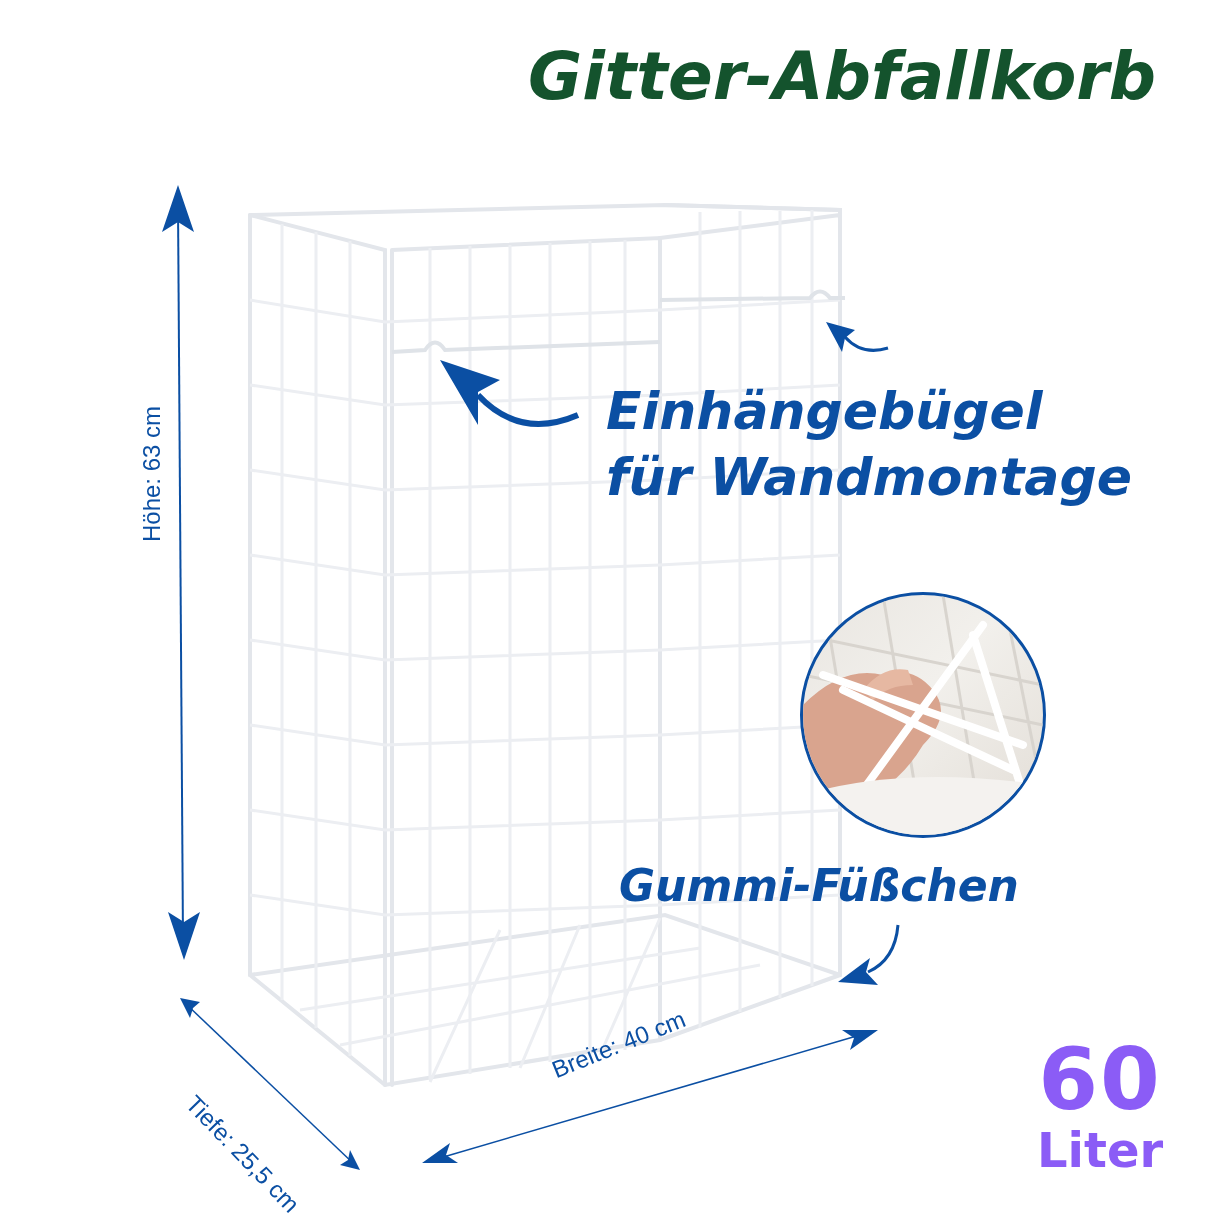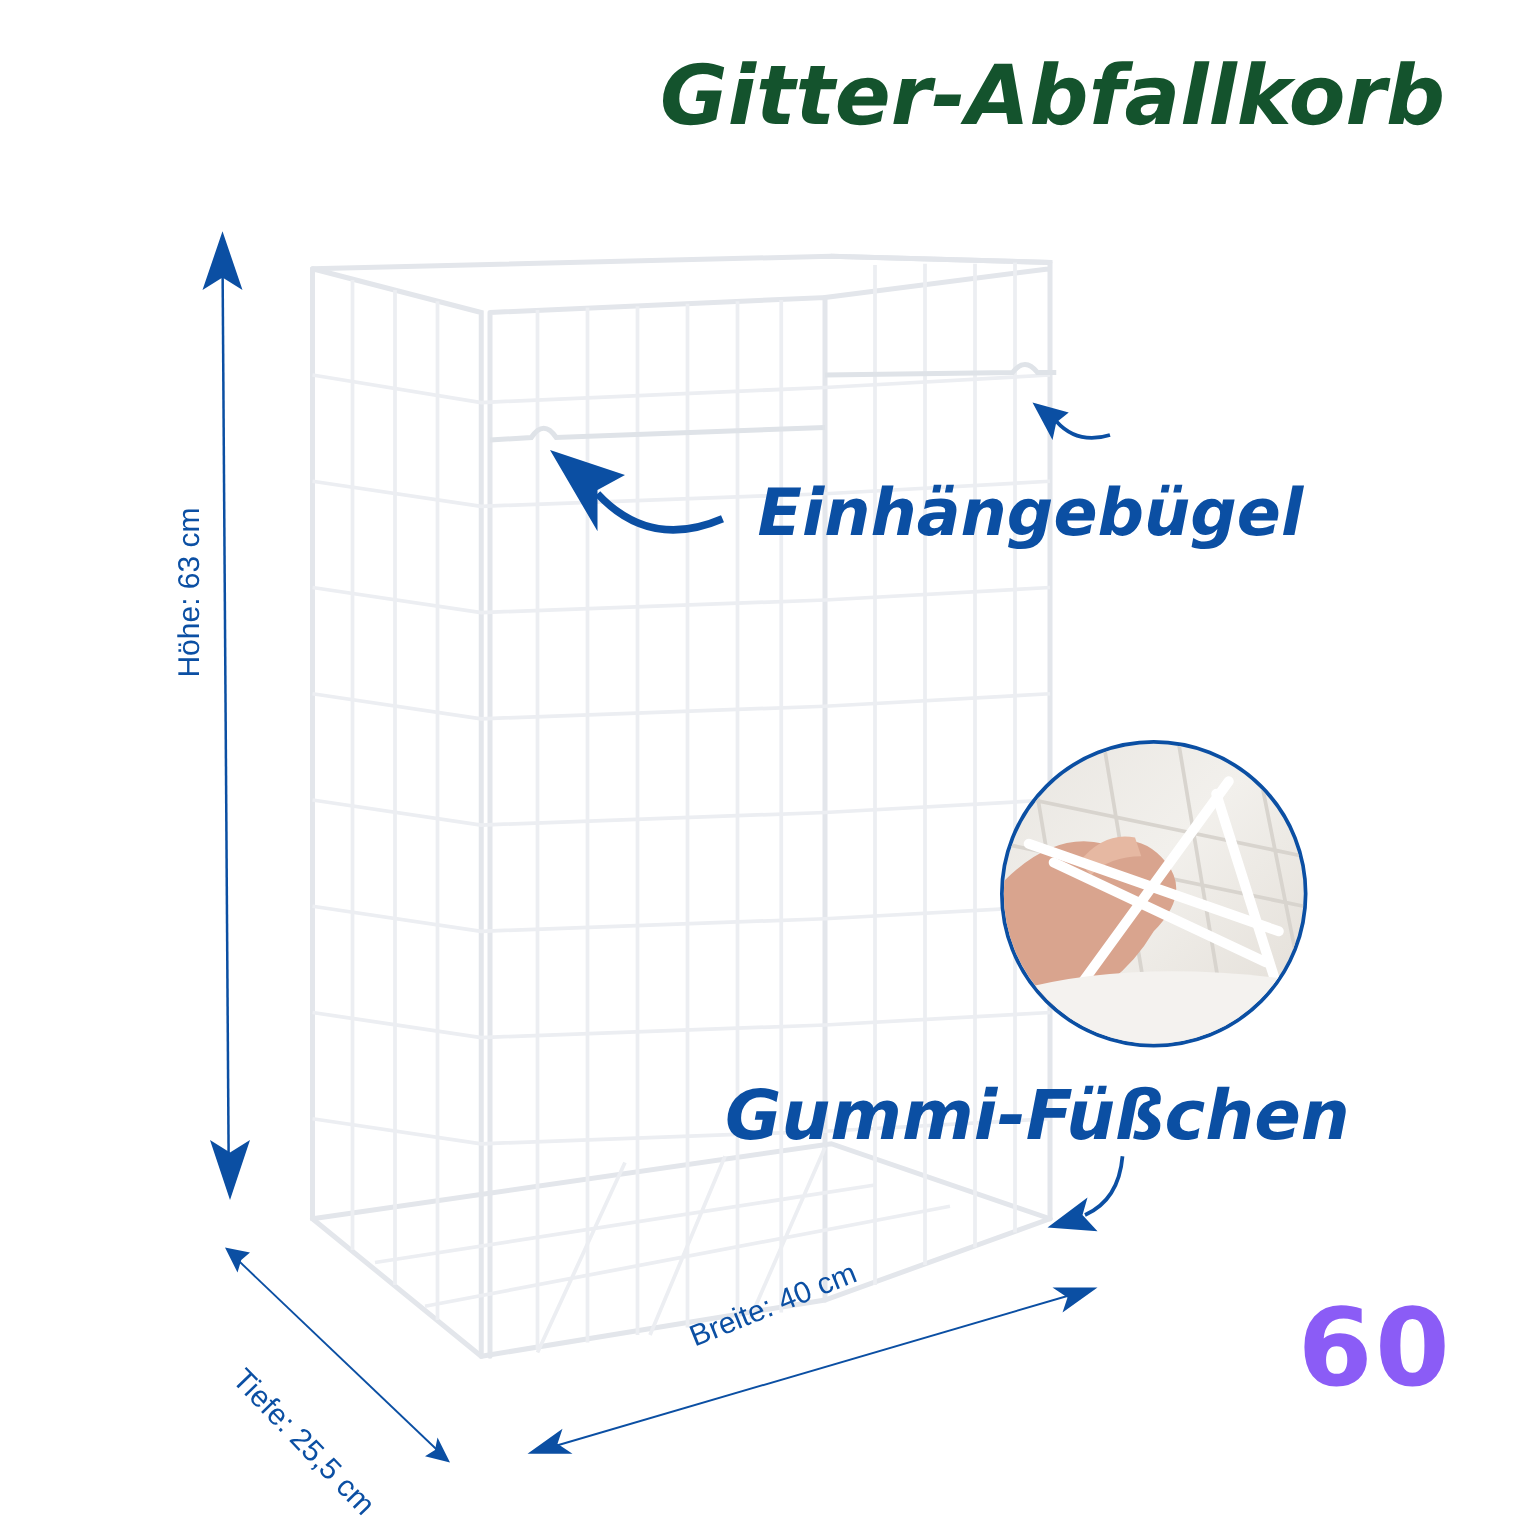--- a/index.html
+++ b/index.html
@@ -4,21 +4,21 @@
 <style>
   html, body { margin: 0; padding: 0; background: #ffffff; }
   body { width: 1214px; height: 1214px; position: relative; overflow: hidden;
          font-family: "DejaVu Sans", sans-serif; }
   .title { position: absolute; left: 528px; top: 38px; font-size: 66px; font-weight: bold;
            font-style: italic; color: #14532d; letter-spacing: 0px; white-space: nowrap;
            font-family: "DejaVu Sans", sans-serif; }
   .callout { position: absolute; font-weight: bold; font-style: italic; color: #0b4fa3;
              white-space: nowrap; font-family: "DejaVu Sans", sans-serif; }
   .c1 { left: 606px; top: 378px; font-size: 52px; line-height: 66px; }
-  .c2 { left: 580px; top: 860px; font-size: 55px; }
+  .c2 { left: 619px; top: 860px; font-size: 44px; }
   .dim { position: absolute; color: #0b4fa3; font-size: 24px; white-space: nowrap;
          font-family: "Liberation Sans", sans-serif; }
   .hoehe { left: 52px; top: 460px; transform-origin: center; transform: rotate(-90deg);
            width: 200px; text-align: center; }
   .tiefe { left: 200px; top: 1090px; transform: rotate(46deg); transform-origin: left top; }
   .breite { left: 548px; top: 1058px; transform: rotate(-22deg); transform-origin: left top; }
   .liters { position: absolute; left: 1010px; top: 1036px; width: 180px; text-align: center;
             color: #8b5cf6; font-weight: bold; font-family: "DejaVu Sans", sans-serif; }
   .liters .num { font-size: 86px; line-height: 86px; letter-spacing: 2px; }
   .liters .unit { font-size: 48px; line-height: 56px; }
@@ -125,22 +125,24 @@
       <path d="M170 40 L230 230"></path>
     </g>
     <path d="M0 200 Q100 170 240 190 L240 240 L0 240 Z" fill="#f4f2ef"></path>
   </svg>
 </div>
 
 <div class="title">Gitter-Abfallkorb</div>
 
 <div class="callout c1">
   <div>Einhängebügel</div>
+  <div>für Wandmontage</div>
 </div>
 <div class="callout c2">Gummi-Füßchen</div>
 
 <div class="dim hoehe">Höhe: 63 cm</div>
 <div class="dim tiefe">Tiefe: 25,5 cm</div>
 <div class="dim breite">Breite: 40 cm</div>
 
 <div class="liters">
   <div class="num">60</div>
+  <div class="unit">Liter</div>
 </div>
 
 </body></html>

